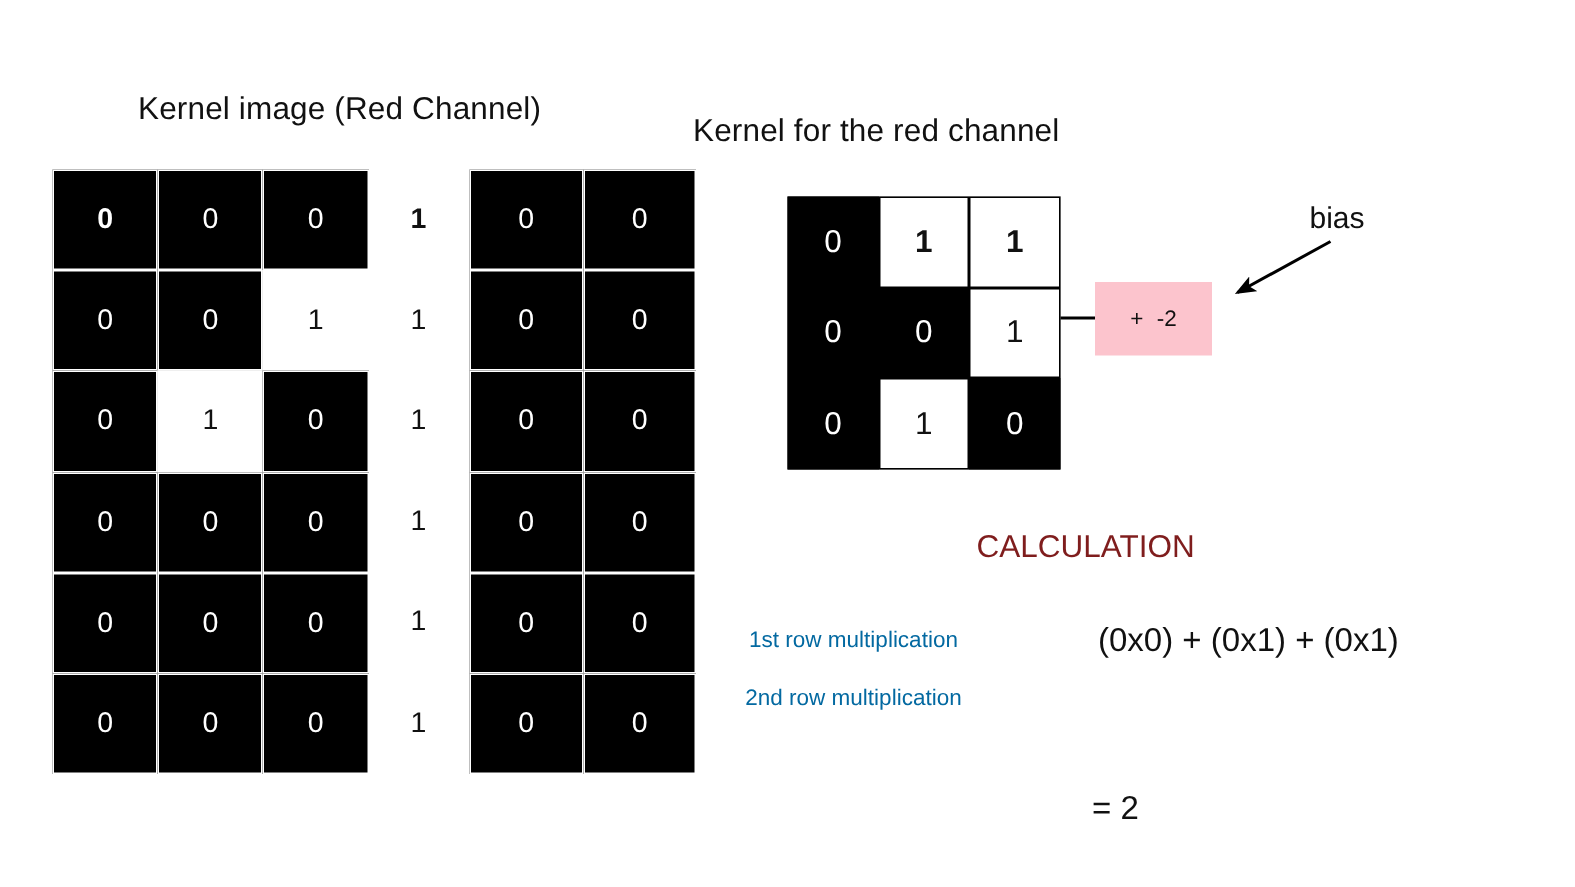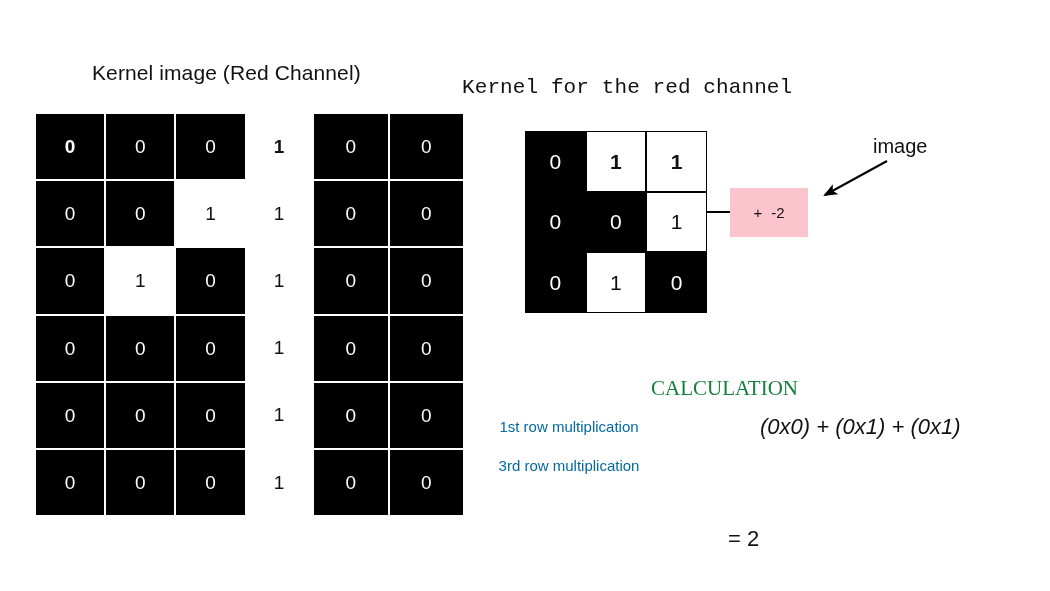--- a/index.html
+++ b/index.html
@@ -23,21 +23,21 @@
   
   .title {
     position: absolute;
     font-size: 21px;
     font-weight: 400;
     color: #111111;
     white-space: nowrap;
     letter-spacing: 0.1px;
   }
   #input-title  { left: 92px;  top: 61px; }
-  #kernel-title { left: 462px; top: 76px; font-family: Liberation Mono, monospace; }
+  #kernel-title { left: 462px; top: 76px; }
 
   
   .cell {
     position: absolute;
     display: flex;
     align-items: center;
     justify-content: center;
     font-size: 19px;
     line-height: 1;
     box-sizing: border-box;
@@ -127,46 +127,44 @@
     top: 155px;
     width: 80px;
     height: 50px;
     pointer-events: none;
   }
 
   
   #calc-heading {
     position: absolute;
     left: 651px;
-    top: 376px;
+    top: 353px;
     font-size: 21px;
-    color: #15803d;
-    white-space: nowrap;
-    font-family: Liberation Serif, serif;
+    color: #7f1d1d;
+    white-space: nowrap;
   }
   .calc-row-label {
     position: absolute;
     right: 0;
     font-size: 15px;
     color: #0369a1;
     white-space: nowrap;
     text-align: center;
   }
   #calc-labels {
     position: absolute;
     left: 420px;
     top: 414px;
     width: 298px;
   }
   #calc-labels .calc-row-label { position: relative; display: block; height: 39px; line-height: 25px; }
   #calc-exprs {
     position: absolute;
-    left: 760px;
+    left: 732px;
     top: 412px;
-    font-style: italic;
   }
   .calc-expr {
     font-size: 22px;
     color: #111111;
     white-space: nowrap;
     height: 39px;
     line-height: 30px;
   }
   #calc-total {
     position: absolute;
@@ -243,36 +241,36 @@
       <div class="kcell black" style="left: 121.2px; top: 121.2px;">0</div>
     </div>
 
   <div id="bias-connector"></div>
 
   <div id="bias-box">
     <span>+</span>
     <span>-2</span>
   </div>
 
-  <div id="bias-label">image</div>
+  <div id="bias-label">bias</div>
 
   <svg id="bias-arrow" viewBox="0 0 80 50" width="80" height="50">
     <defs>
       <marker id="arrowhead" markerWidth="7" markerHeight="7" refX="6" refY="3.2" orient="auto">
         <path d="M7,3.2 L0,0.4 L1.6,3.2 L0,6 Z" fill="#000000"></path>
       </marker>
     </defs>
     <line x1="72" y1="6" x2="10" y2="40" stroke="#000000" stroke-width="2" marker-end="url(#arrowhead)"></line>
   </svg>
 
   <div id="calc-heading">CALCULATION</div>
 
   <div id="calc-labels">
       <span class="calc-row-label">1st row multiplication</span>
-      <span class="calc-row-label">3rd row multiplication</span>
+      <span class="calc-row-label">2nd row multiplication</span>
     </div>
   <div id="calc-exprs">
       <div class="calc-expr">(0x0) + (0x1) + (0x1)</div>
     </div>
 
   <div id="calc-total">= 2</div>
 
 </div>
 
 </body></html>

